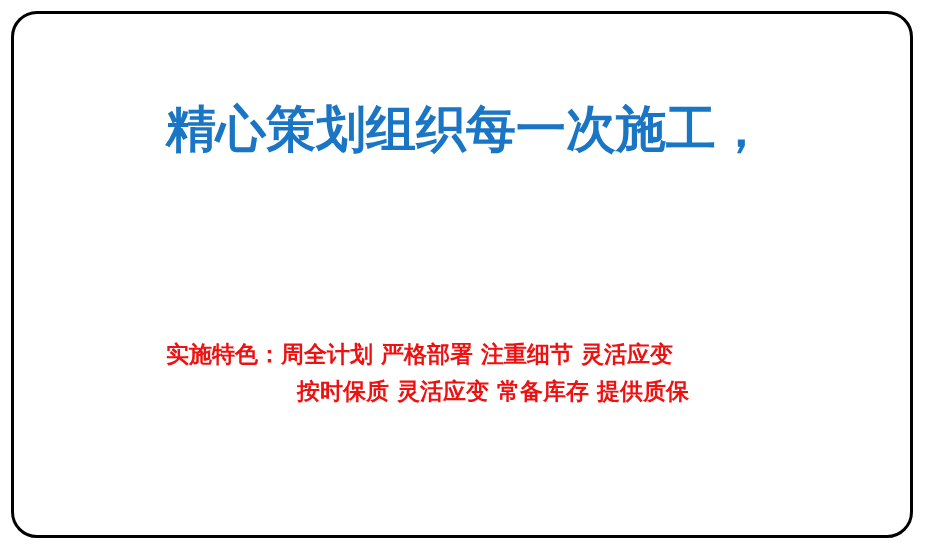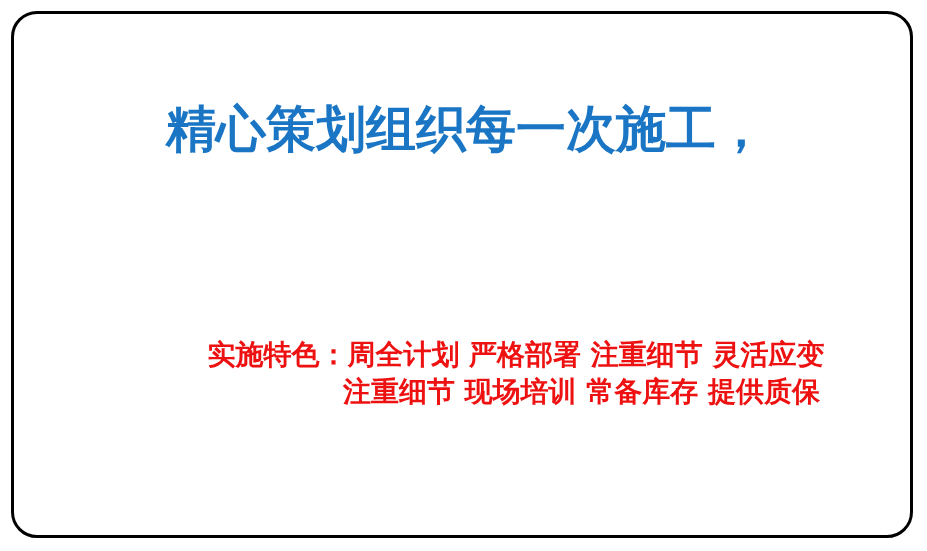--- a/index.html
+++ b/index.html
@@ -50,24 +50,23 @@
   .headline .hl-line {
     display: block;
   }
   .feature {
     position: absolute;
     left: 166px;
     top: 336px;
     width: 700px;
     color: #ee1111;
     font-weight: bold;
-    font-size: 28px;
+    font-size: 23px;
     line-height: 37px;
     white-space: nowrap;
-    text-align: center;
   }
   .feature .ft-line {
     display: block;
   }
   .feature .ft-line.indent {
     padding-left: 131px;
   }
 </style>
 </head>
 <body>
@@ -77,17 +76,17 @@
   <div class="frame"></div>
 
   <div class="content">
 
     <div class="headline">
       <span class="hl-line">精心策划组织每一次施工，</span>
     </div>
 
     <div class="feature">
       <span class="ft-line">实施特色：周全计划 严格部署 注重细节 灵活应变</span>
-      <span class="ft-line indent">注重细节 现场培训 常备库存 提供质保</span>
+      <span class="ft-line indent">按时保质 灵活应变 常备库存 提供质保</span>
     </div>
 
   </div>
 </div>
 
 </body></html>

